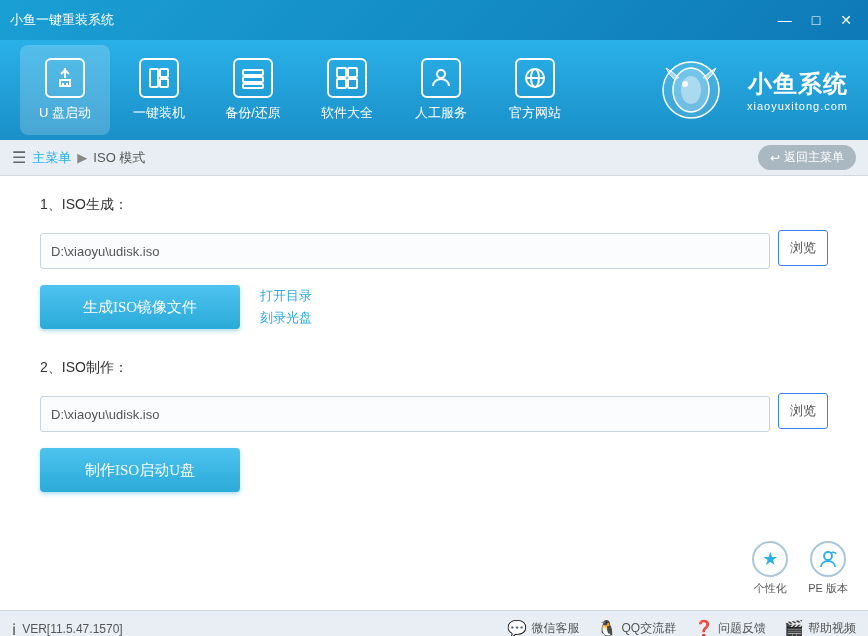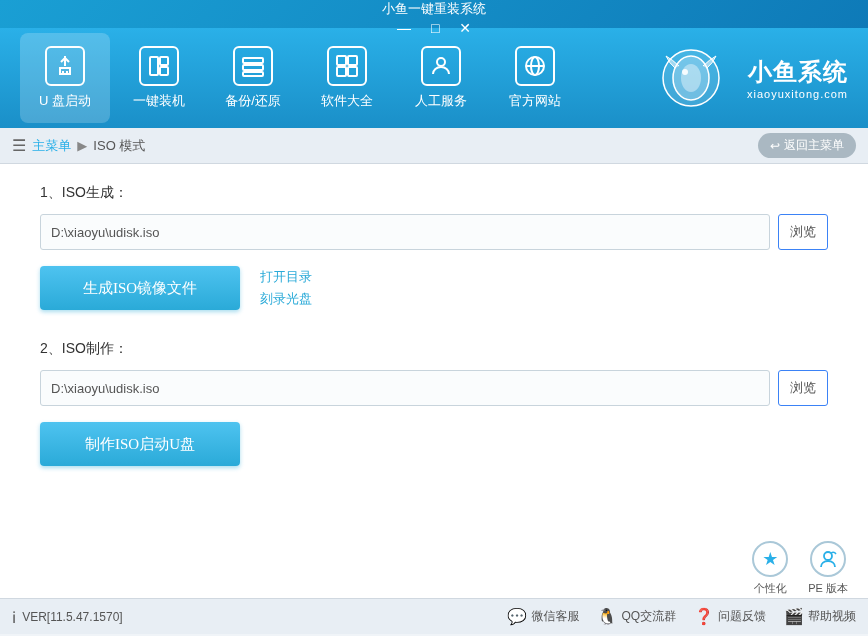--- a/index.html
+++ b/index.html
@@ -1,28 +1,27 @@
 <!DOCTYPE html>
 <html><head>
   <meta charset="utf-8">
   <style>
     * { margin: 0; padding: 0; box-sizing: border-box; }
     body { width: 868px; height: 636px; overflow: hidden; font-family: 'Microsoft YaHei', 'SimHei', sans-serif; background: #f0f4f8; }
 
     
     .title-bar {
       background: linear-gradient(135deg, #1a9fd4 0%, #0e7ab8 100%);
-      height: 28px;
+      height: 40px;
       display: flex;
       align-items: center;
       justify-content: space-between;
       padding: 0 10px;
       color: white;
       font-size: 13px;
-      flex-direction: column;
     }
     .title-bar-controls {
       display: flex;
       gap: 8px;
     }
     .title-bar-btn {
       color: white;
       font-size: 14px;
       cursor: pointer;
       padding: 2px 6px;
@@ -142,20 +141,21 @@
       flex: 1;
       height: 36px;
       border: 1px solid #c8d4dc;
       border-radius: 3px;
       padding: 16px 10px;
       font-size: 13px;
       color: #555;
       font-family: inherit;
       outline: none;
       background: #fafcfd;
+      margin-top: 7px;
     }
     .browse-btn {
       width: 50px;
       height: 36px;
       background: white;
       border: 1px solid #3b82f6;
       border-radius: 3px;
       font-size: 13px;
       color: #555;
       cursor: pointer;

